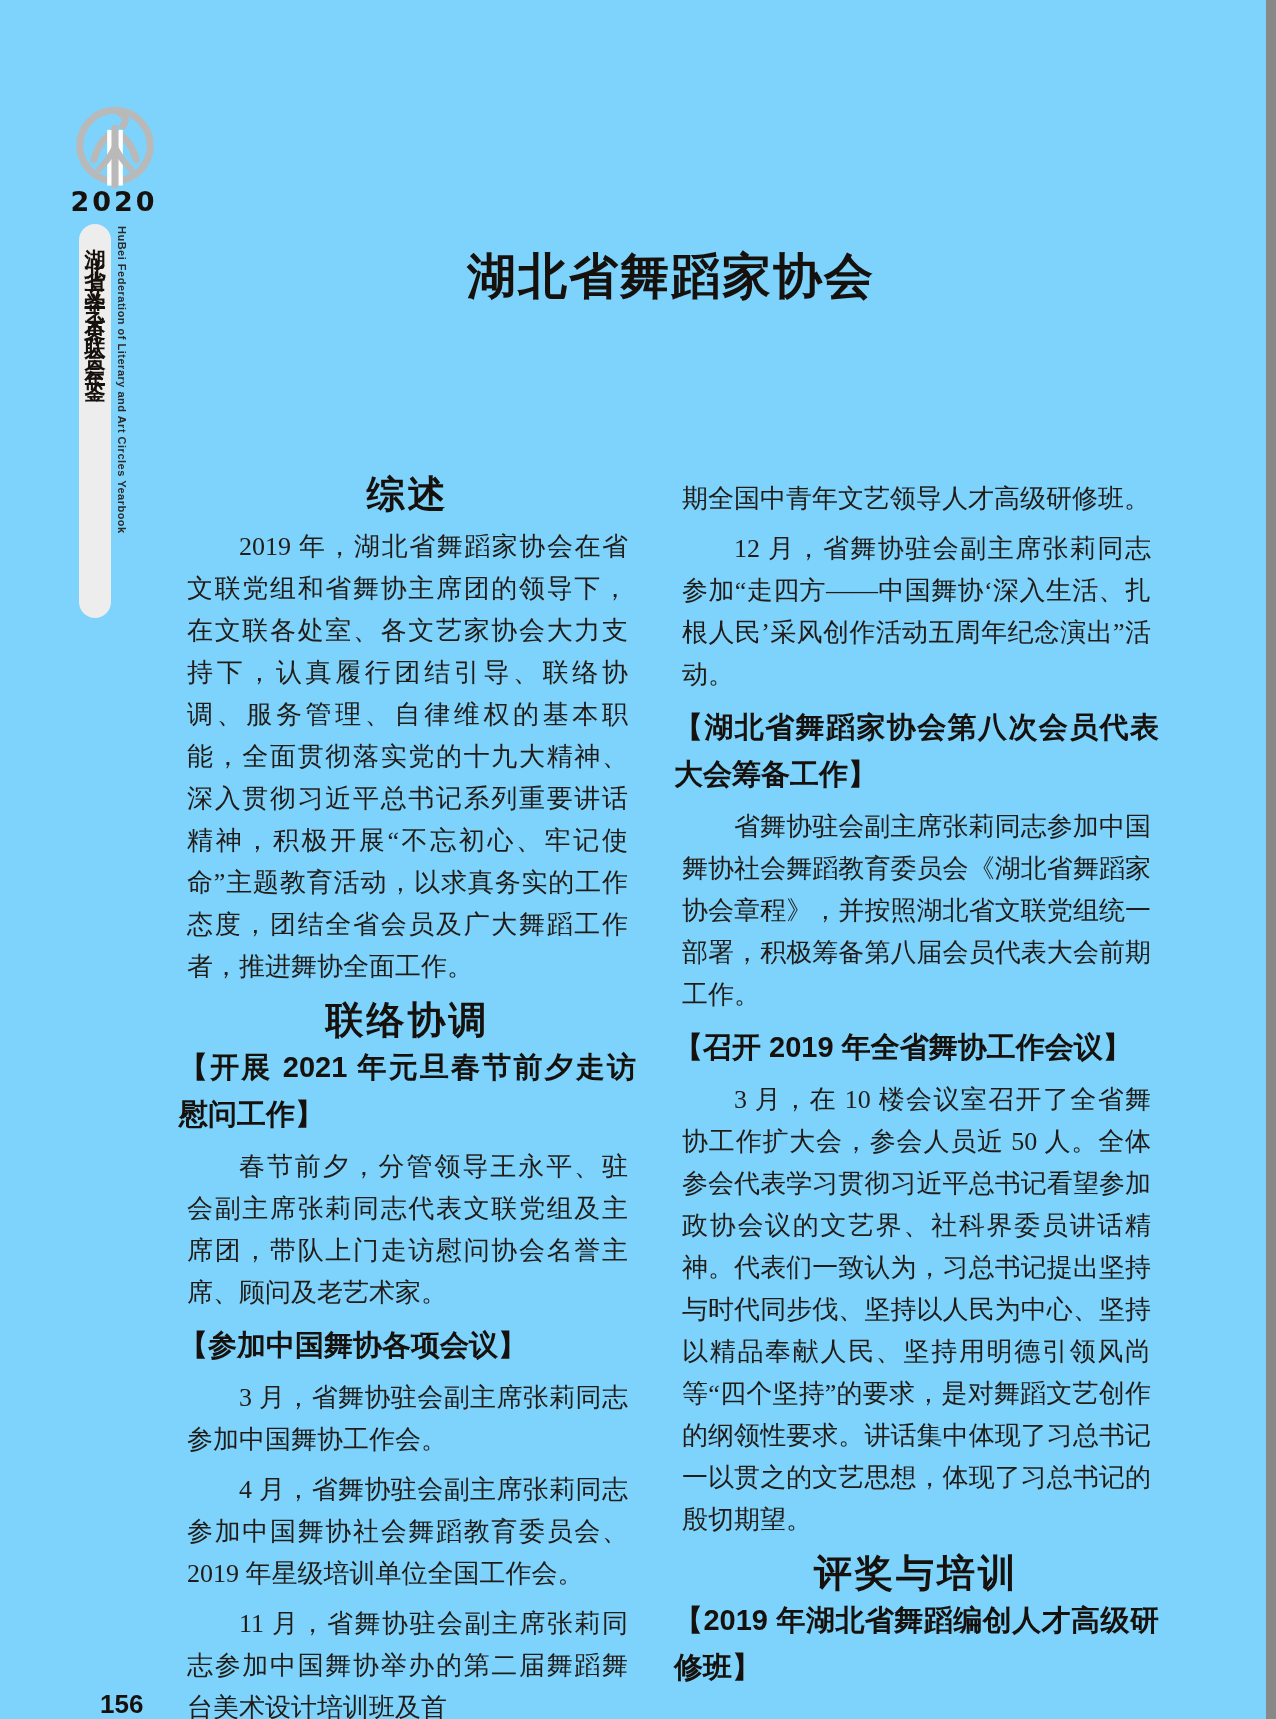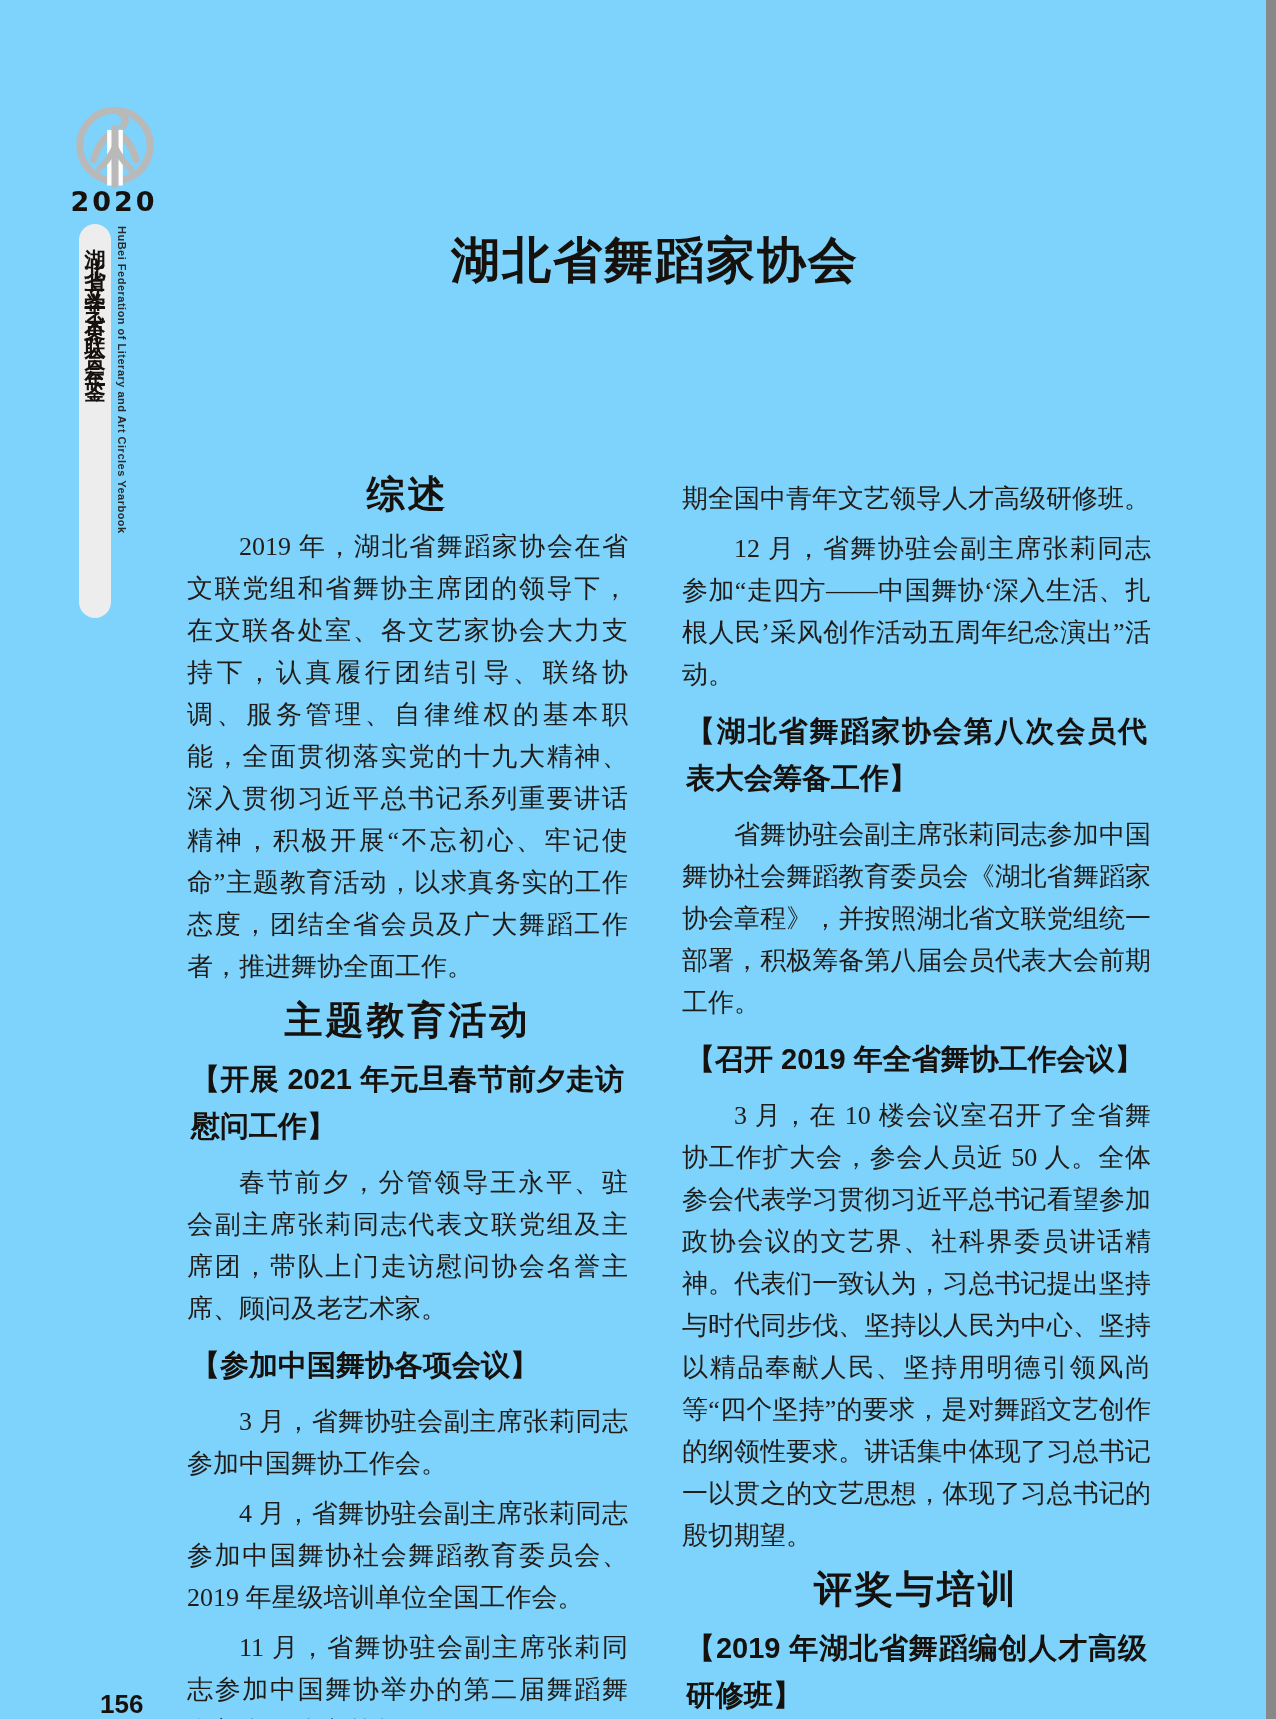--- a/index.html
+++ b/index.html
@@ -36,21 +36,21 @@
     font-family:"Liberation Sans", sans-serif;
     font-weight:bold; font-size:11px; letter-spacing:0.5px; color:#2a2a2a;
   }
 
   
   .page-title {
     position:absolute; left:165px; top:228px; width:980px;
     text-align:center;
     font-family:"Liberation Serif", serif;
     font-weight:bold; font-size:49px; letter-spacing:2px;
-    color:#17110d; margin:0;
+    color:#17110d; margin:16px;
   }
 
   
   .content {
     position:absolute; left:179px; top:470px; width:980px;
     display:flex; gap:38px;
   }
   .col { font-size:26px; line-height:42px; color:#221c18; }
   .col-left  { width:457px; }
   .col-right { width:485px; }
@@ -59,21 +59,21 @@
   .col p.cont { text-indent:0; }
 
   h2.section {
     font-family:"Liberation Sans", sans-serif;
     font-size:38px; line-height:48px; font-weight:bold;
     text-align:center; letter-spacing:3px; color:#17110d; margin:0;
   }
   h3.sub {
     font-family:"Liberation Sans", sans-serif;
     font-size:29px; line-height:47px; font-weight:bold;
-    text-align:justify; color:#17110d; margin:12px;
+    text-align:justify; color:#17110d; margin:0;
   }
 
   
   .m-ovr-p   { margin-top:8px; }
   .m-meet-h  { margin-top:36px; }
   .m-sub1    { margin-top:32px; }
   .m-sub2    { margin-top:40px; }
   .m-sub-r1  { margin-top:46px; }
   .m-sub-r2  { margin-top:28px; }
   .m-awards  { margin-top:36px; }
@@ -110,21 +110,21 @@
   <div class="v-en">HuBei Federation of Literary and Art Circles Yearbook</div>
 
   <h1 class="page-title">湖北省舞蹈家协会</h1>
 
   <div class="content">
 
     <div class="col col-left">
       <h2 class="section">综述</h2>
       <p class="m-ovr-p">2019 年，湖北省舞蹈家协会在省文联党组和省舞协主席团的领导下，在文联各处室、各文艺家协会大力支持下，认真履行团结引导、联络协调、服务管理、自律维权的基本职能，全面贯彻落实党的十九大精神、深入贯彻习近平总书记系列重要讲话精神，积极开展“不忘初心、牢记使命”主题教育活动，以求真务实的工作态度，团结全省会员及广大舞蹈工作者，推进舞协全面工作。</p>
 
-      <h2 class="section m-meet-h">主题教育活动</h2>
+      <h2 class="section m-meet-h">联络协调</h2>
 
       <h3 class="sub m-sub1">【开展 2021 年元旦春节前夕走访慰问工作】</h3>
       <p>春节前夕，分管领导王永平、驻会副主席张莉同志代表文联党组及主席团，带队上门走访慰问协会名誉主席、顾问及老艺术家。</p>
 
       <h3 class="sub m-sub2">【参加中国舞协各项会议】</h3>
       <p>3 月，省舞协驻会副主席张莉同志参加中国舞协工作会。</p>
       <p>4 月，省舞协驻会副主席张莉同志参加中国舞协社会舞蹈教育委员会、2019 年星级培训单位全国工作会。</p>
       <p>11 月，省舞协驻会副主席张莉同志参加中国舞协举办的第二届舞蹈舞台美术设计培训班及首</p>
     </div>
 

